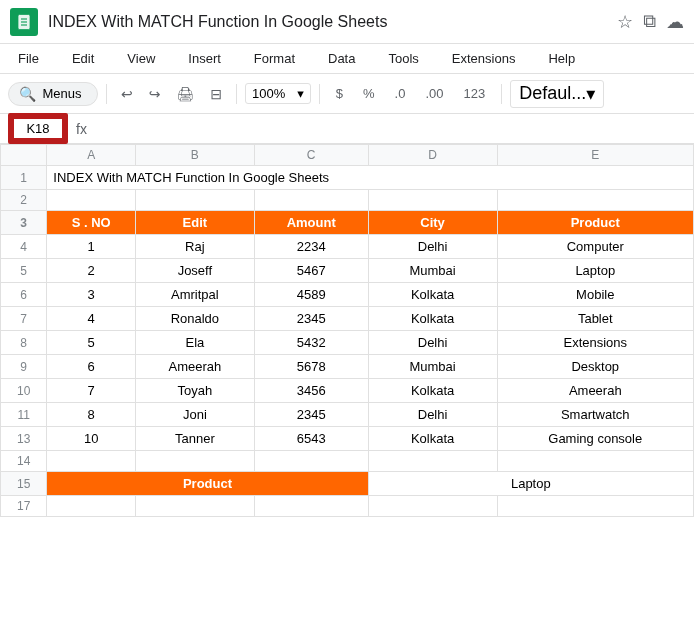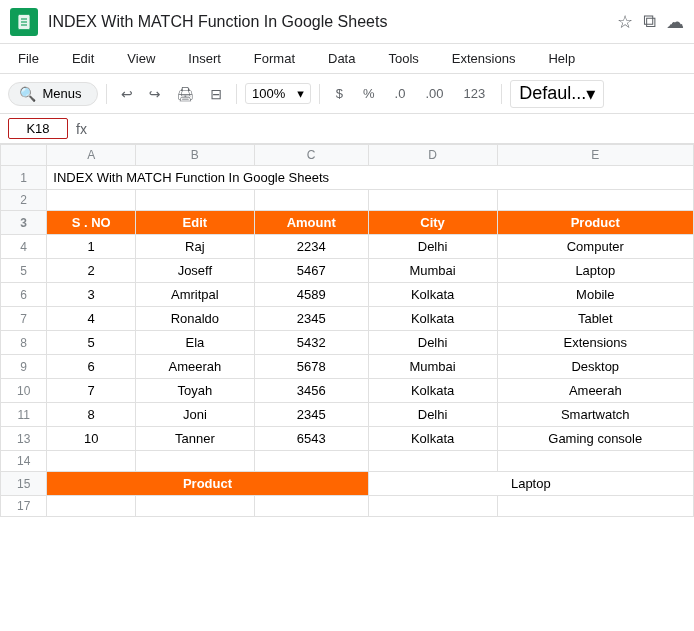--- a/index.html
+++ b/index.html
@@ -45,21 +45,21 @@
       display: flex; align-items: center; border: 1px solid #e0e0e0; border-radius: 3px;
       padding: 2px 8px; font-size: 18px; 
     }
 
     
     .formula-bar {
       display: flex; align-items: center; border-bottom: 1px solid #e0e0e0;
       padding: 3px 8px; height: 30px; gap: 8px;
     }
     .cell-ref {
-      border: 1px solid #b91c1c; border-radius: 2px; padding: 2px 6px;
+      border: 6px solid #b91c1c; border-radius: 2px; padding: 2px 6px;
       font-size: 13px; width: 60px; text-align: center;
     }
     .fx-label { color: #5f6368; font-size: 14px; }
     .formula-input { flex: 1; font-size: 13px; color: #202124; }
 
     
     .spreadsheet { display: flex; flex-direction: column; overflow: hidden; }
     .sheet-table { border-collapse: collapse; width: 100%; table-layout: fixed; }
     .col-header {
       background: #f8f9fa; border-right: 1px solid #e0e0e0;

